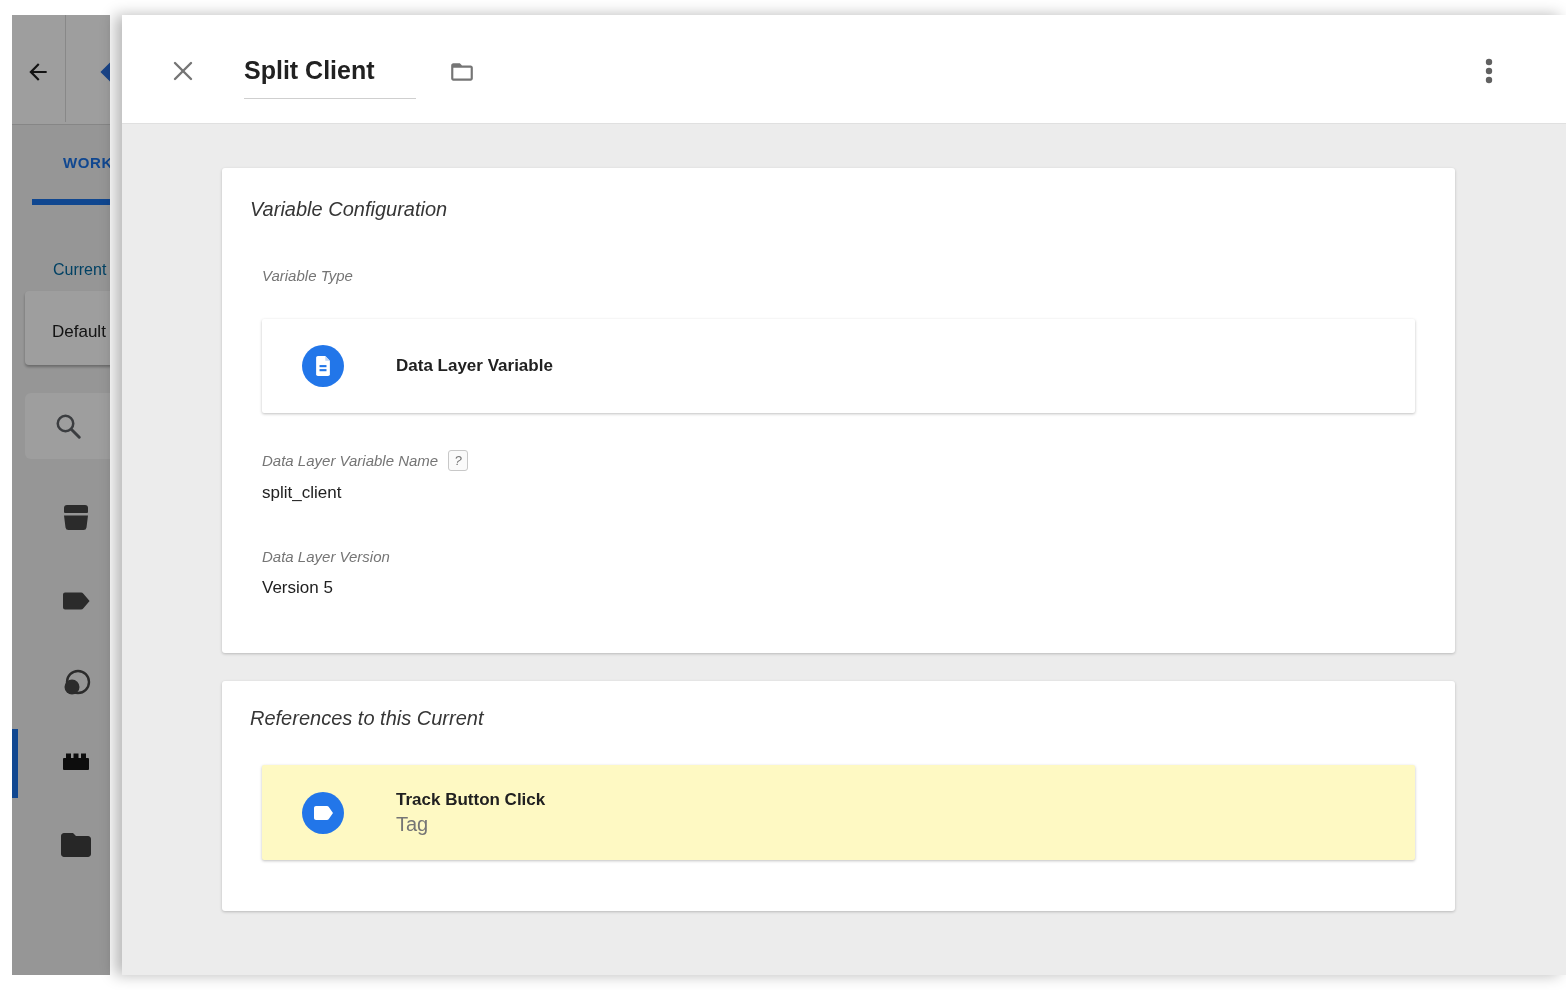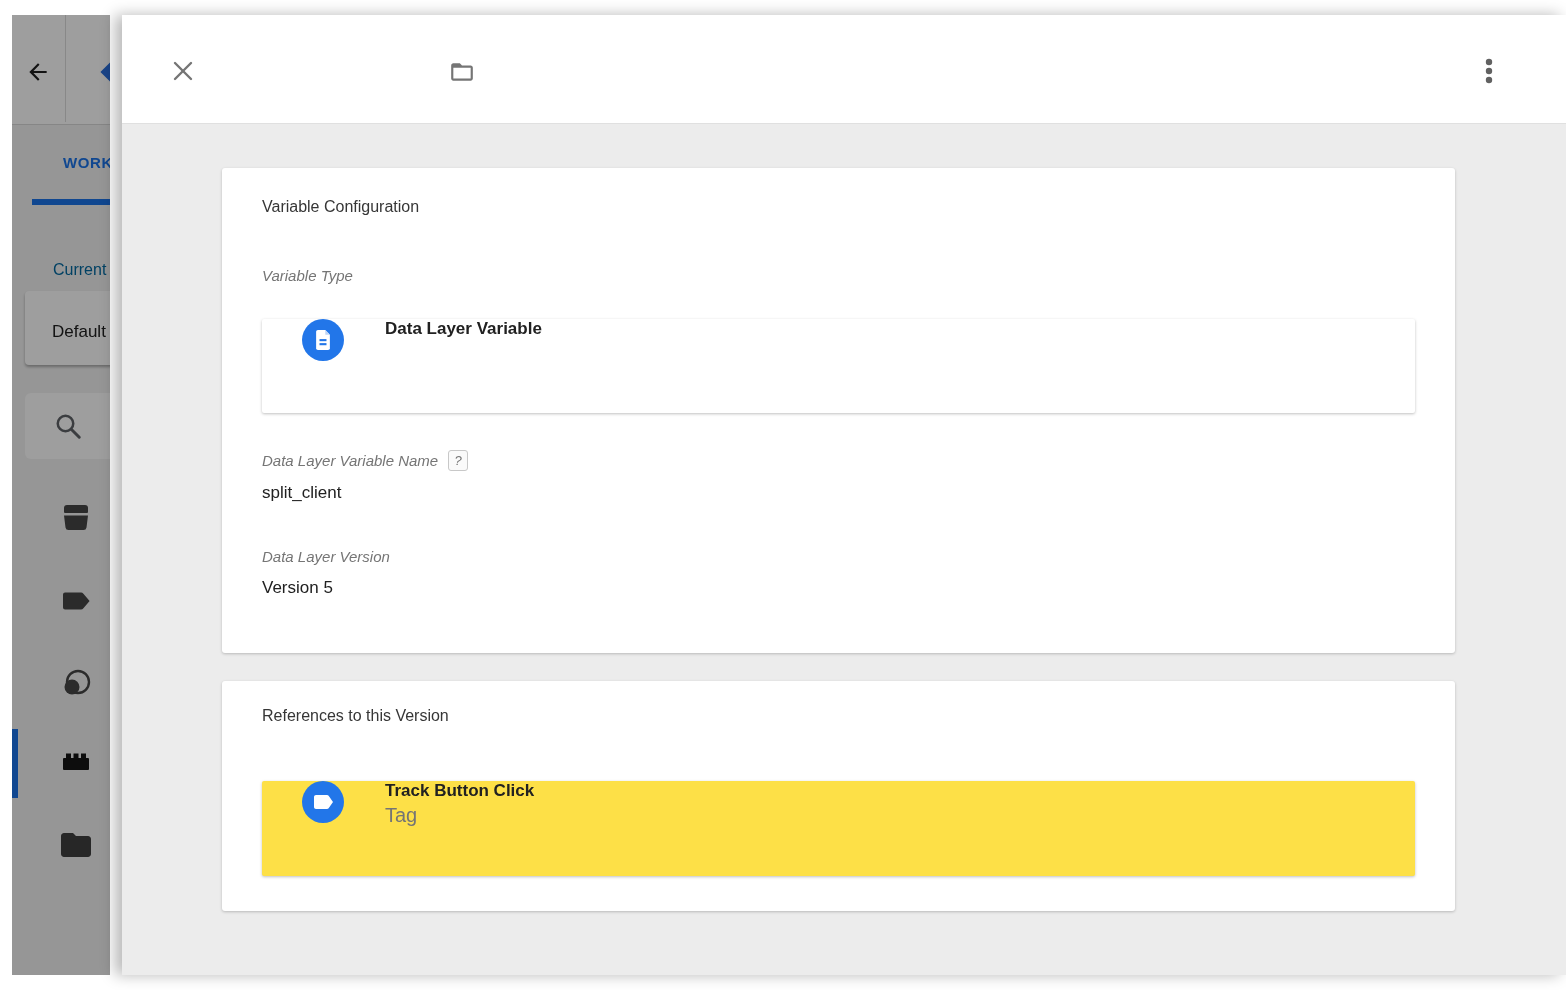--- a/index.html
+++ b/index.html
@@ -125,22 +125,22 @@
   }
   .card {
     position: absolute; left: 100px; width: 1233px;
     background: #ffffff; border-radius: 3px;
     box-shadow: 0 1px 3px rgba(0,0,0,0.22);
   }
   .card-config { top: 43px; height: 485px; }
   .card-refs   { top: 556px; height: 230px; }
 
   .card-title {
-    position: absolute; left: 40px;
-    font-size: 16px; color: #363636;
+    position: absolute; left: 28px;
+    font-size: 20px; color: #363636; font-style: italic;
   }
   .field-label {
     position: absolute; left: 40px;
     font-size: 15px; color: #757575;
     display: flex; align-items: center; font-style: italic;
   }
   .field-value {
     position: absolute; left: 40px;
     font-size: 17px; color: #212121;
   }
@@ -148,25 +148,26 @@
     display: inline-flex; align-items: center; justify-content: center;
     width: 20px; height: 21px; margin-left: 10px;
     background: #fafafa; border: 1px solid #c8c8c8; border-radius: 3px;
     font-size: 13px; color: #757575;
     cursor: pointer;
   }
   .row-card {
     position: absolute; left: 40px; width: 1153px;
     border-radius: 2px;
     box-shadow: 0 1px 3px rgba(0,0,0,0.25);
-    display: flex; align-items: flex-start;
+    display: flex; align-items: center;
     cursor: pointer;
+    gap: 11px;
   }
   .row-type { top: 151px; height: 94px; background: #ffffff; }
-  .row-ref  { top: 100px;  height: 95px; background: #fde047; }
+  .row-ref  { top: 84px;  height: 95px; background: #fef9c3; }
   .blue-circle {
     width: 42px; height: 42px; border-radius: 50%;
     background: #2276e9; margin-left: 40px; flex: none;
     display: flex; align-items: center; justify-content: center;
   }
   .row-main-label {
     margin-left: 41px; font-size: 17px; font-weight: 700; color: #212121;
   }
   .row-text-stack { margin-left: 41px; display: flex; flex-direction: column; gap: 3px; }
   .row-text-stack .name { font-size: 17px; font-weight: 700; color: #212121; }
@@ -247,20 +248,23 @@
   </div>
 
   <div class="sheet">
 
     <div class="sheet-header">
       <div class="close-btn">
         <svg width="30" height="30" viewBox="0 0 30 30">
           <line x1="7" y1="7" x2="23" y2="23" stroke="#757575" stroke-width="2.4" stroke-linecap="round"></line>
           <line x1="23" y1="7" x2="7" y2="23" stroke="#757575" stroke-width="2.4" stroke-linecap="round"></line>
         </svg>
+      </div>
+      <div class="title-wrap">
+        <div class="sheet-title">Split Client</div>
       </div>
       <div class="folder-btn">
         <svg width="32" height="26" viewBox="0 0 24 24">
           <path d="M20 6h-8l-2-2H4c-1.1 0-1.99.9-1.99 2L2 18c0 1.1.9 2 2 2h16c1.1 0 2-.9 2-2V8c0-1.1-.9-2-2-2zm0 12H4V8h16v10z" fill="#757575"></path>
         </svg>
       </div>
       <div class="dots-btn">
         <svg width="28" height="32" viewBox="0 0 28 32">
           <circle cx="14" cy="7" r="3.2" fill="#616161"></circle>
           <circle cx="14" cy="16" r="3.2" fill="#616161"></circle>
@@ -292,21 +296,21 @@
           <span>Data Layer Variable Name</span>
           <span class="help-box">?</span>
         </div>
         <div class="field-value" style="top:315px">split_client</div>
 
         <div class="field-label" style="top:380px">Data Layer Version</div>
         <div class="field-value" style="top:410px">Version 5</div>
       </div>
 
       <div class="card card-refs">
-        <div class="card-title" style="top:26px">References to this Version</div>
+        <div class="card-title" style="top:26px">References to this Current</div>
 
         <div class="row-card row-ref">
           <div class="blue-circle">
             <svg width="24" height="24" viewBox="0 0 24 24">
               <path d="M17.63 5.84C17.27 5.33 16.67 5 16 5L5 5.01C3.9 5.01 3 5.9 3 7v10c0 1.1.9 1.99 2 1.99L16 19c.67 0 1.27-.33 1.63-.84L22 12l-4.37-6.16z" fill="#ffffff"></path>
             </svg>
           </div>
           <div class="row-text-stack">
             <span class="name">Track Button Click</span>
             <span class="type">Tag</span>

